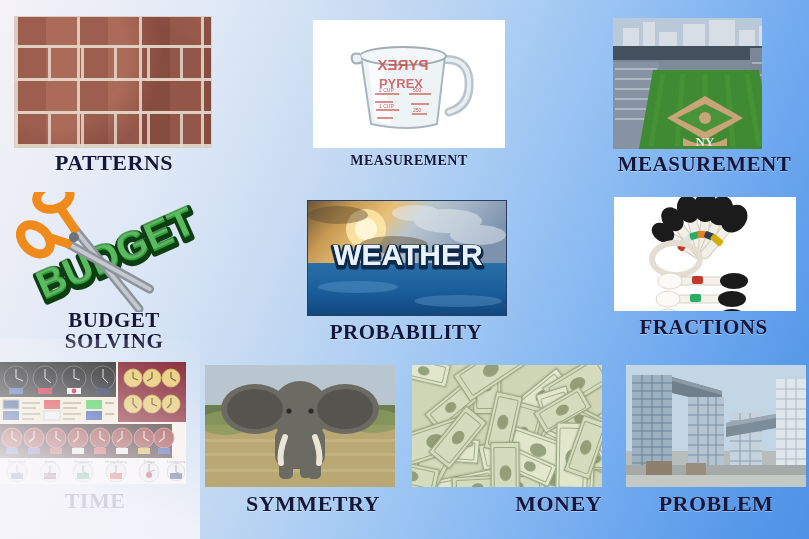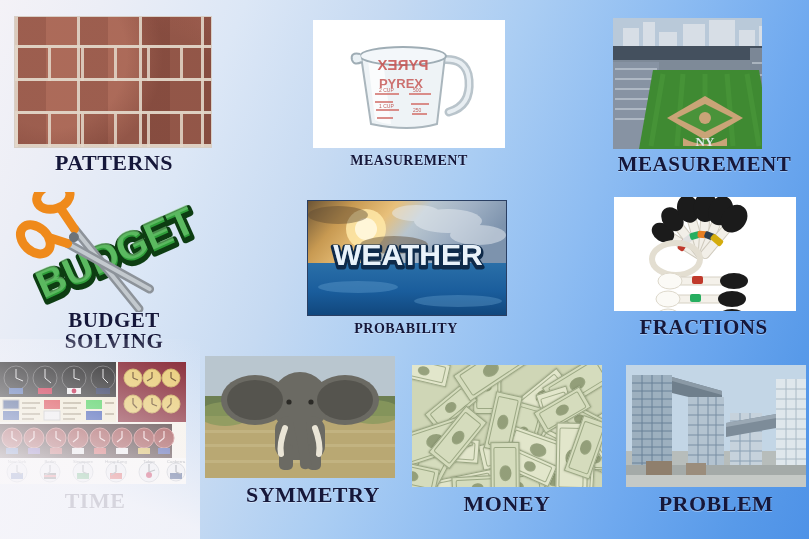--- a/index.html
+++ b/index.html
@@ -250,21 +250,21 @@
             <ellipse cx="150" cy="100" rx="44" ry="6"></ellipse>
         </g>
 
         <g font-family="Liberation Sans, sans-serif" font-size="30" font-weight="bold" text-anchor="middle">
           <text x="100" y="66" fill="#0e2a4a" stroke="#0e2a4a" stroke-width="5" stroke-linejoin="round">WEATHER</text>
           <text x="100" y="64" fill="#ffffff">WEATHER</text>
           <text x="100" y="64" fill="#cfe4f5" opacity=".45">WEATHER</text>
         </g>
       </svg>
     </div>
-    <div class="caption" style="top:122px;font-size:14px;">PROBABILITY</div>
+    <div class="caption" style="top:122px;font-size:21px;">PROBABILITY</div>
   </div>
 
   <div class="tile" style="left:614px;top:197px;width:179px;height:160px;">
     <div class="frame" style="width:182px;height:114px;">
       <svg viewBox="0 0 182 114" width="182" height="114" aria-hidden="true">
         <rect width="182" height="114" fill="#ffffff"></rect>
 
         <g>
           <g transform="rotate(-58 88 60)">
             <rect x="84" y="16" width="9" height="44" rx="4" fill="#f2efe8" stroke="#cfcabd"></rect>
@@ -482,21 +482,21 @@
             <text x="116" y="101">Hong Kong</text>
               <text x="149" y="101">Tokyo</text>
               <text x="176" y="101">Canberra</text>
           </g>
         </g>
       </svg>
     </div>
     <div class="caption" style="top:128px;font-size:22px;">TIME</div>
   </div>
 
-  <div class="tile" style="left:205px;top:356px;width:216px;height:174px;">
+  <div class="tile" style="left:205px;top:365px;width:216px;height:174px;">
     <div class="frame" style="width:190px;height:122px;">
       <svg viewBox="0 0 190 122" width="190" height="122" aria-hidden="true">
         <rect width="190" height="48" fill="#b9c6cf"></rect>
         <rect y="40" width="190" height="26" fill="#6d7f52"></rect>
         <rect y="60" width="190" height="62" fill="#b9a873"></rect>
         <g fill="#8a9a5e" opacity=".8">
           <ellipse cx="20" cy="58" rx="26" ry="12"></ellipse>
             <ellipse cx="168" cy="56" rx="28" ry="12"></ellipse>
           <ellipse cx="96" cy="52" rx="30" ry="9"></ellipse>
         </g>
@@ -663,21 +663,21 @@
           <div class="bill" style="width: 67.6949px; height: 29.7858px; left: 125.206px; top: 76.6063px; transform: rotate(-88.9deg); background: rgb(226, 230, 203);">
             <b></b>
             <i></i>
           </div>
           <div class="bill" style="width: 56.5112px; height: 24.8649px; left: 145.197px; top: 69.259px; transform: rotate(-70.5deg); background: rgb(213, 220, 189);">
             <b></b>
             <i></i>
           </div>
         </div>
     </div>
-    <div class="caption" style="top:128px;font-size:22px;">MONEY</div>
+    <div class="caption" style="top:128px;font-size:22px;text-align:right;">MONEY</div>
   </div>
 
   <div class="tile" style="left:626px;top:365px;width:180px;height:174px;">
     <div class="frame" style="width:180px;height:122px;">
       <svg viewBox="0 0 180 122" width="180" height="122" aria-hidden="true">
         <rect width="180" height="122" fill="#c3d6e6"></rect>
         <rect y="86" width="180" height="36" fill="#b7bdbb"></rect>
 
         <rect x="6" y="10" width="40" height="100" fill="#9db0bf"></rect>
         <rect x="6" y="10" width="40" height="100" fill="none"></rect>

